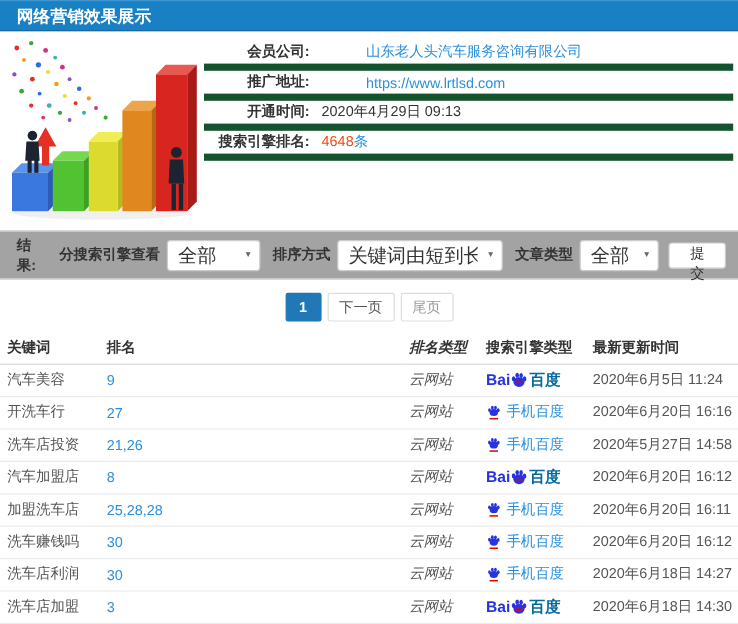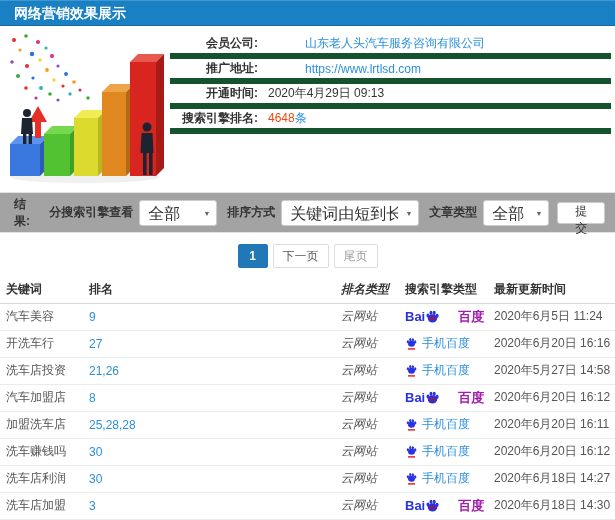--- a/index.html
+++ b/index.html
@@ -70,21 +70,21 @@
   .col-rank { width:252px; }
   .col-type { width:64px;font-style:italic; }
   .col-engine { width:89px; }
   .col-date { width:125px; }
   .kw { color:#4a4038; }
   .rank-val { color:#2a8fdc; cursor:pointer; }
 
   
   .baidu-pc { display:inline-flex; align-items:center; font-weight:bold; font-size:13px; line-height:1; }
   .baidu-pc .bai { color:#2932e1; }
-  .baidu-pc .cn { color:#a21caf; margin-left:18px;font-family:Liberation Serif, serif; }
+  .baidu-pc .cn { color:#0369a1; margin-left:1px;font-family:Liberation Serif, serif; }
   .baidu-mobile { display:inline-flex; align-items:center; gap:4px; color:#2a8fdc; font-size:12px; }
 </style>
 </head>
 <body>
 
 <div class="page">
 
   <div class="topbar">
     <span>网络营销效果展示</span>
   </div>

